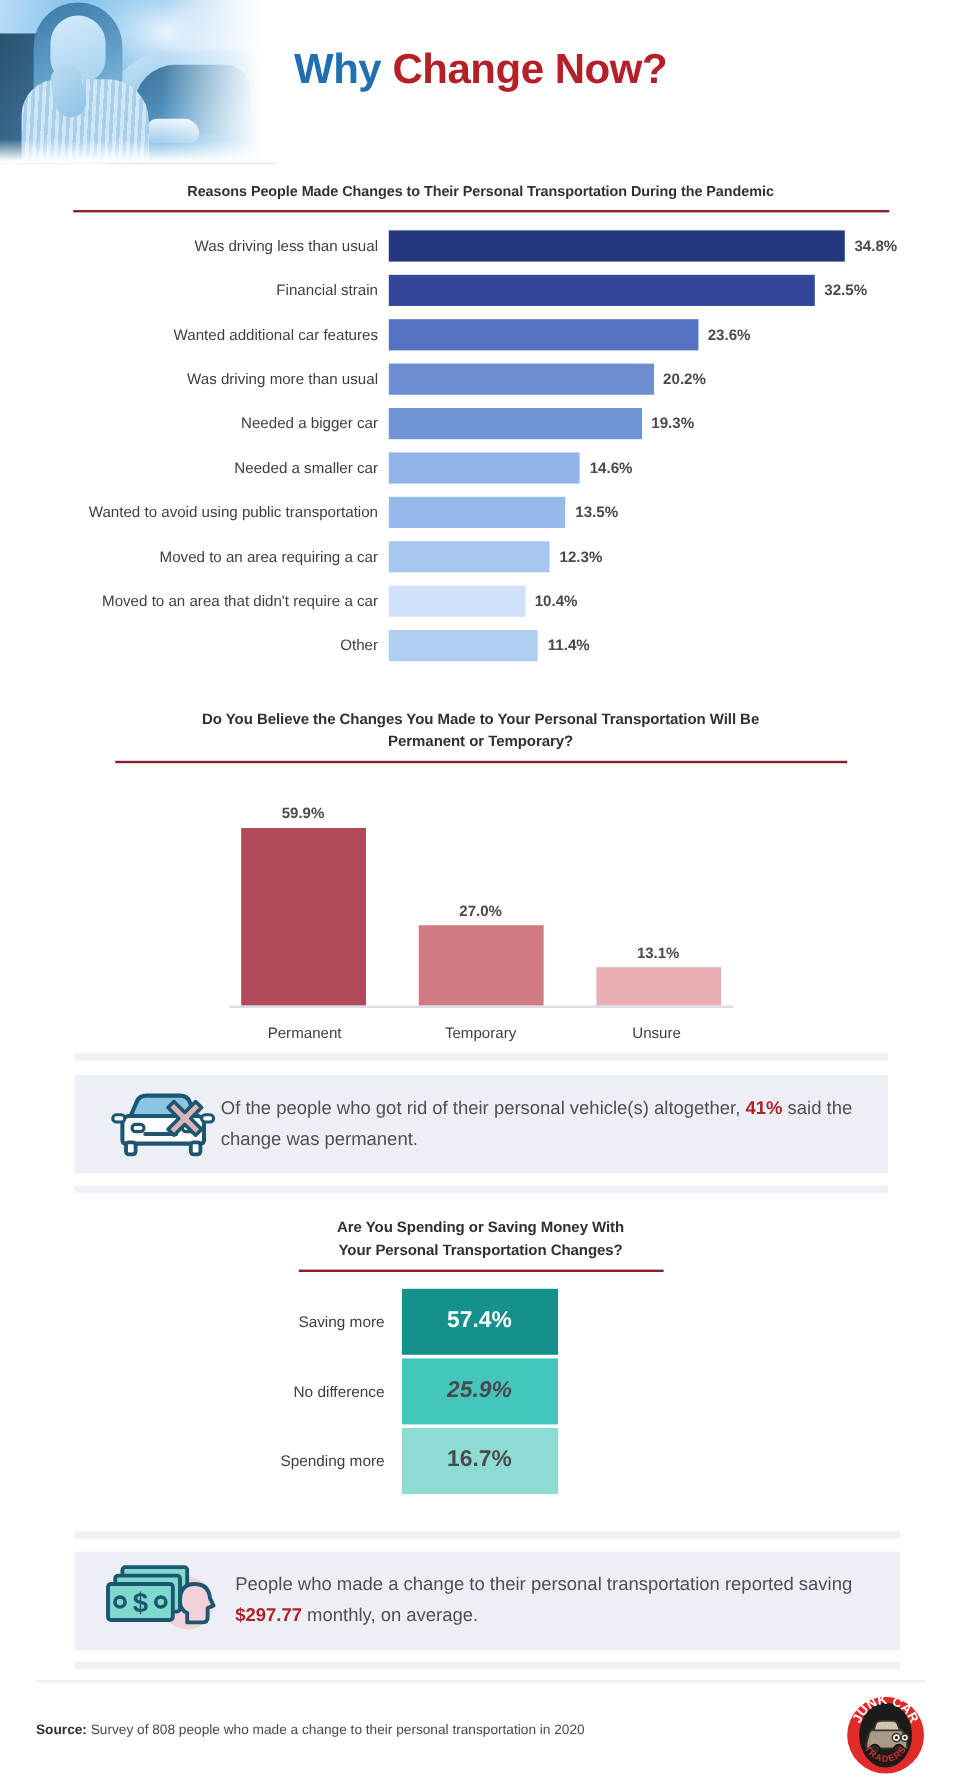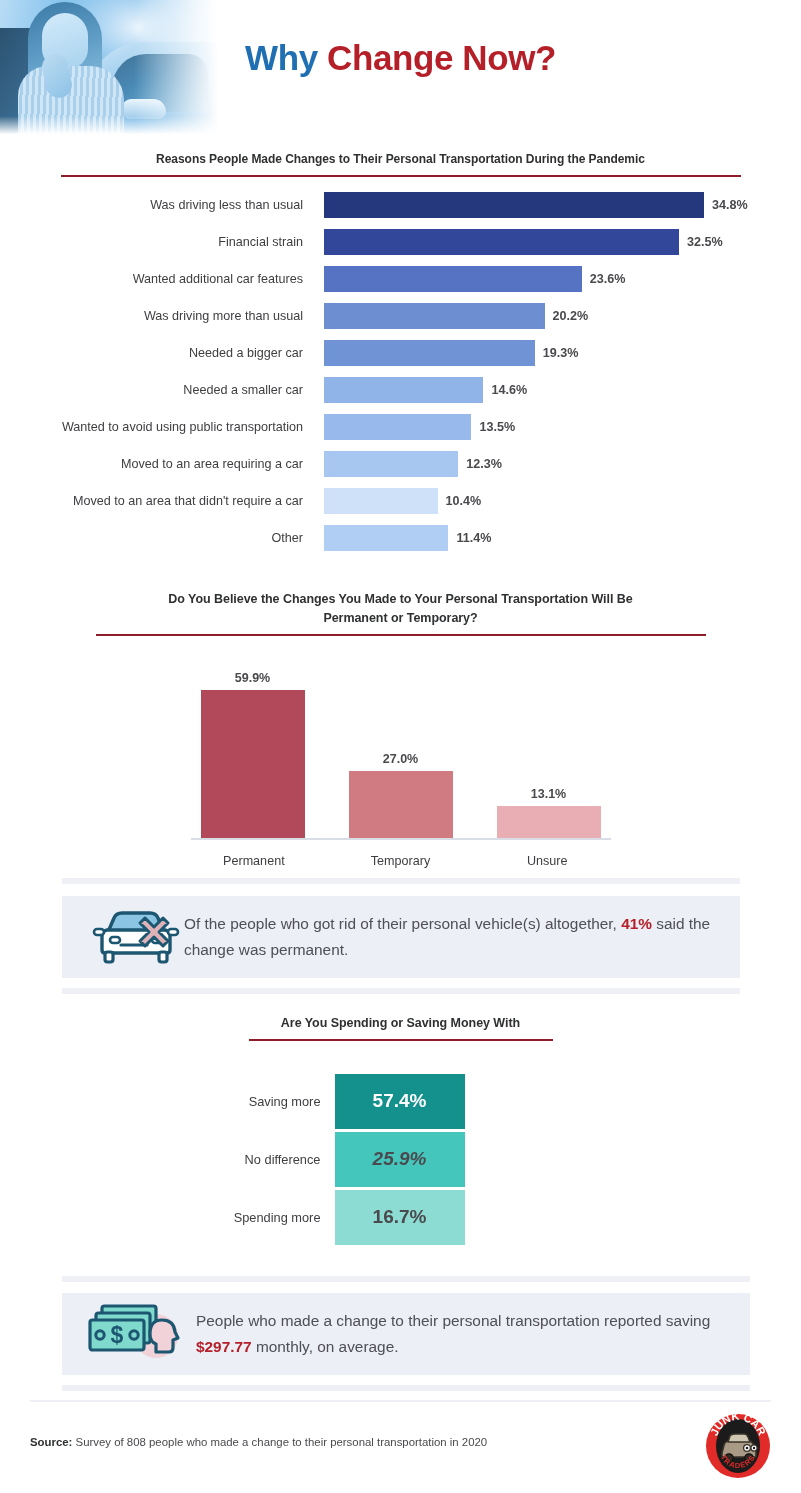--- a/index.html
+++ b/index.html
@@ -94,21 +94,21 @@
     font-size: 12.5px; font-weight: 700; color: #2f3032;
     line-height: 19px;
     letter-spacing: -0.05px;
   }
   .sec-rule { height: 2px; background: #8c1d2a; margin: 6px auto 0; }
 
   
   .chart1 { position: absolute; left: 0; top: 186px; width: 801px; }
   .c1row { display: flex; align-items: center; height: 37px; }
   .c1label {
-    width: 324px; text-align: right; padding-right: 21px;
+    width: 324px; text-align: right; padding-right: 9px;
     font-size: 12.6px; color: #3e3e42; white-space: nowrap;
   }
   .c1barwrap { flex: 1; display: flex; align-items: center; height: 100%; }
   .c1bar { height: 26px; }
   .c1val {
     margin-left: 8px; font-size: 12.6px; font-weight: 700; color: #4a4a4e;
     white-space: nowrap;
   }
 
   
@@ -316,20 +316,21 @@
     <div class="callout-text">
       <span>Of the people who got rid of their personal vehicle(s) altogether, </span><b>41%</b><span> said the change was permanent.</span>
     </div>
   </div>
   <div style="position:absolute; left:62px; top:988px; width:678px;">
     <div class="divider"></div>
   </div>
 
   <div style="position:absolute; left:0; top:1014px; width:801px;">
     <div class="sec-title">Are You Spending or Saving Money With</div>
+    <div class="sec-title">Your Personal Transportation Changes?</div>
     <div class="sec-rule" style="width:304px;"></div>
   </div>
 
   <div class="chart3" id="chart3" style="top:1072px;">
       <div class="c3row">
         <div class="c3label">Saving more</div>
         <div class="c3block" style="background: rgb(20, 145, 140); color: rgb(255, 255, 255);">57.4%</div>
         <div class="c3spacer"></div>
       </div>
       <div class="c3row">

